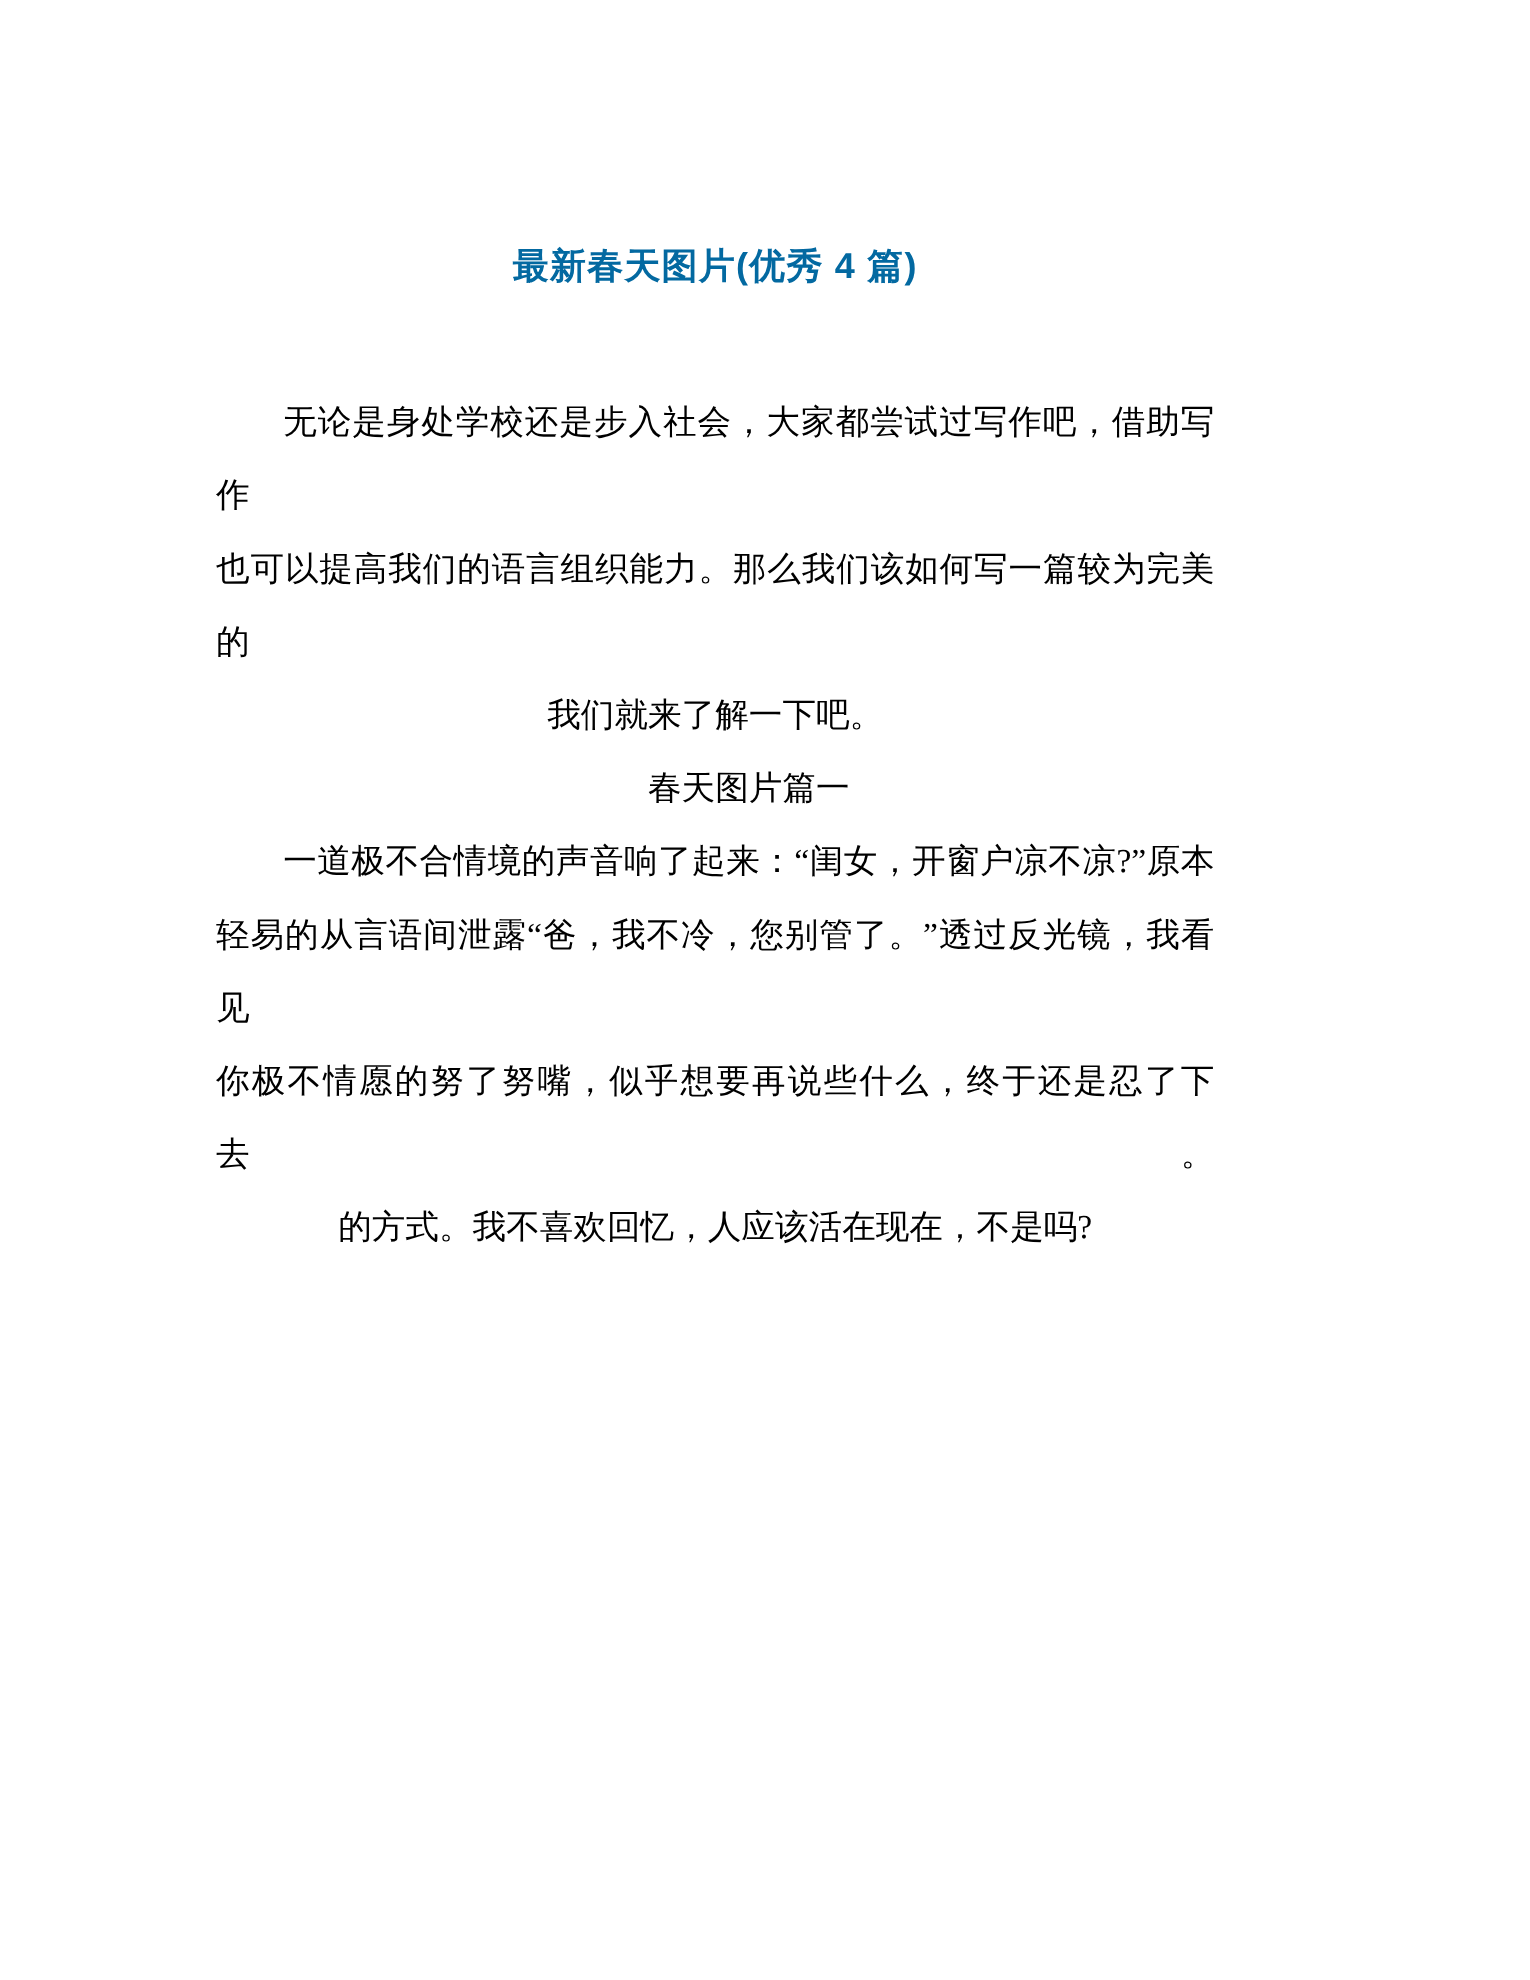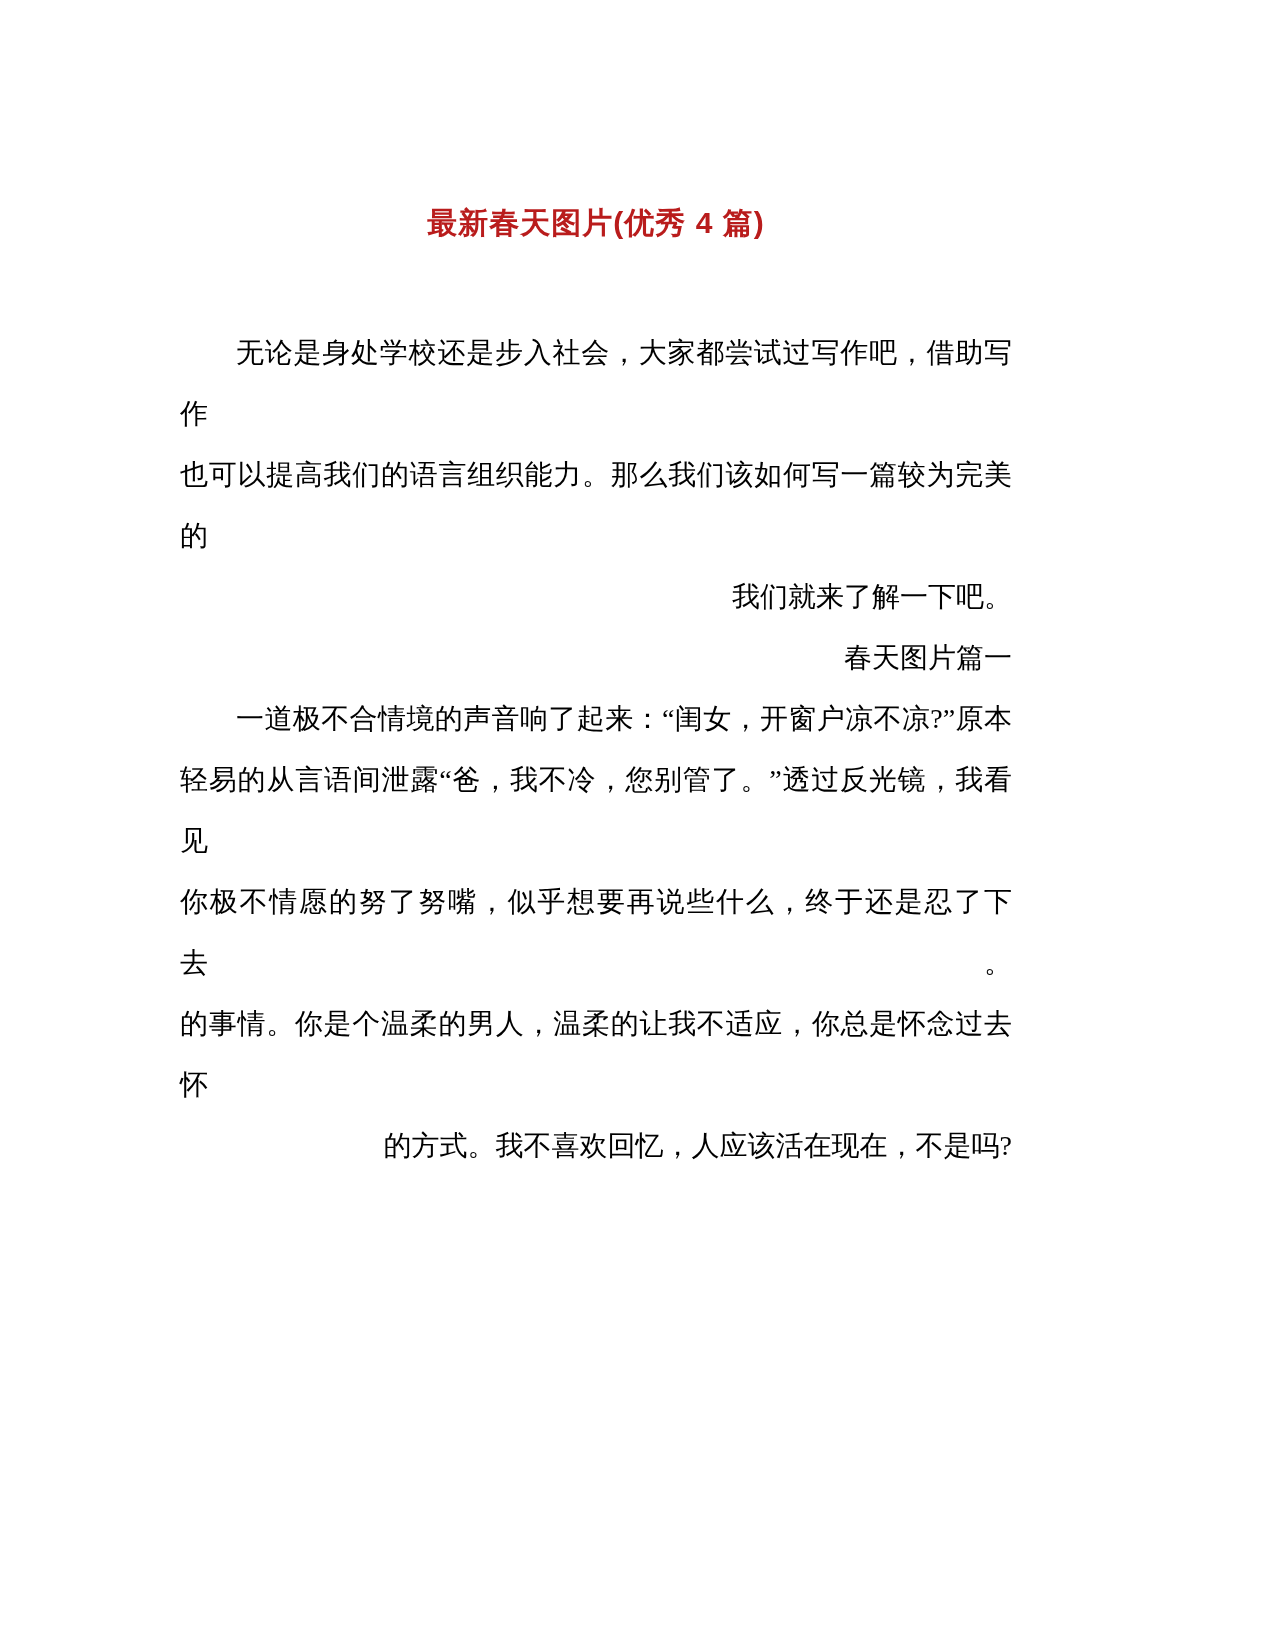--- a/index.html
+++ b/index.html
@@ -20,36 +20,36 @@
   }
   .doc-title {
     margin: 0;
     width: 832px;
     font-family: "Liberation Sans", "DejaVu Sans", sans-serif;
     font-weight: bold;
     font-size: 30px;
     line-height: 46px;
     text-align: center;
     letter-spacing: 1px;
-    color: #b91c1c;
+    color: #0369a1;
   }
   .doc-body {
     margin-top: 76px;
     width: 832px;
     font-family: "Liberation Serif", "DejaVu Serif", serif;
     font-size: 28px;
     line-height: 61px;
     color: #000000;
   }
   .paragraph {
     margin: 0;
   }
   .line {
     white-space: nowrap;
-    text-align: right;
+    text-align: center;
   }
   .line.just {
     white-space: normal;
     text-align: justify;
     text-align-last: justify;
     text-justify: inter-character;
   }
   .line.indent {
     text-indent: 2em;
   }
@@ -65,17 +65,16 @@
         <div class="line just">也可以提高我们的语言组织能力。那么我们该如何写一篇较为完美的</div>
         <div class="line">我们就来了解一下吧。</div>
       </div>
       <div class="paragraph">
         <div class="line indent">春天图片篇一</div>
       </div>
       <div class="paragraph">
         <div class="line indent just">一道极不合情境的声音响了起来：“闺女，开窗户凉不凉?”原本</div>
         <div class="line just">轻易的从言语间泄露“爸，我不冷，您别管了。”透过反光镜，我看见</div>
         <div class="line just">你极不情愿的努了努嘴，似乎想要再说些什么，终于还是忍了下去。</div>
-        <div class="line just">的事情。你是个温柔的男人，温柔的让我不适应，你总是怀念过去怀</div>
         <div class="line">的方式。我不喜欢回忆，人应该活在现在，不是吗?</div>
       </div>
     </div>
 </div>
 
 </body></html>

